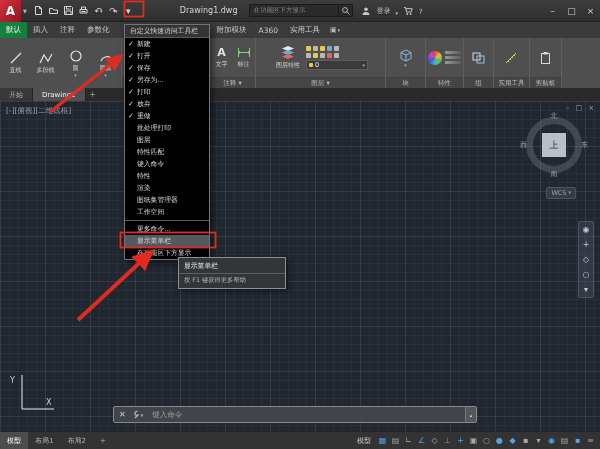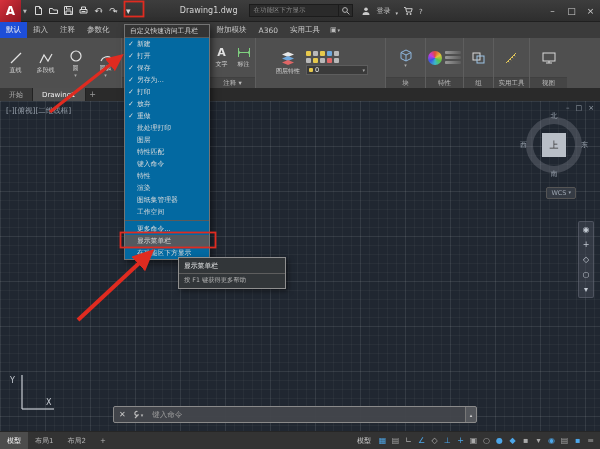--- a/index.html
+++ b/index.html
@@ -24,21 +24,21 @@
   .search-btn{width:14px;height:100%;display:flex;align-items:center;justify-content:center;border-left:1px solid #1b1b1b;}
   .tb-icons{display:flex;align-items:flex-end;margin-left:8px;gap:5px;color:#c9c9c9;font-size:7px;}
   .tb-icons .ic{display:flex;align-items:center;}
   .win-btns{margin-left:auto;display:flex;height:100%;}
   .win-btn{width:19px;height:100%;display:flex;align-items:center;justify-content:center;color:#cfcfcf;font-size:9px;}
 
   
   .tabrow{position:absolute;top:22px;left:0;right:0;height:16px;background:#3b3b3b;display:flex;z-index:10;}
   .tabs-host{display:flex;}
   .rtab{padding:0 6px;font-size:7.5px;color:#c8c8c8;display:flex;align-items:center;white-space:nowrap;}
-  .rtab.active{background:#1d4ed8;color:#f2f2f2;}
+  .rtab.active{background:#15803d;color:#f2f2f2;}
   .tabs-gap{width:95px;}
   .ribbon-toggle{display:flex;align-items:center;color:#b9b9b9;font-size:7px;margin-left:4px;gap:1px;}
 
   
   .ribbon{position:absolute;top:38px;left:0;right:0;height:50px;background:#4f4f4f;display:flex;z-index:5;}
   .panel{display:flex;flex-direction:column;border-right:1px solid #5e5e5e;}
   .panel-body{flex:1;display:flex;align-items:center;justify-content:center;gap:3px;padding:1px 2px;}
   .panel-label{height:11px;background:#454545;color:#bdbdbd;font-size:6.5px;
                display:flex;align-items:center;justify-content:center;white-space:nowrap;border-top:1px solid #404040;}
   .tool{display:flex;flex-direction:column;align-items:center;justify-content:center;width:27px;}
@@ -108,21 +108,21 @@
   .ltabs{display:flex;}
   .ltab{padding:0 7px;display:flex;align-items:center;color:#b3b3b3;white-space:nowrap;}
   .ltab.active{background:#4c4c4c;color:#fff;}
   .sb-right{margin-left:auto;display:flex;align-items:center;padding-right:3px;}
   .sb-model{color:#cfcfcf;margin-right:5px;white-space:nowrap;}
   .sb-icons{display:flex;align-items:center;}
   .sb-ic{width:13px;text-align:center;font-size:8px;color:#a9a9a9;}
   .sb-ic.on{color:#4da6e8;}
 
   
-  .qat-menu{position:absolute;left:124px;top:24px;width:86px;background:#0369a1;border:1px solid #747474;
+  .qat-menu{position:absolute;left:124px;top:24px;width:86px;background:#000000;border:1px solid #747474;
             box-shadow:2px 3px 7px rgba(0,0,0,.55);z-index:40;}
   .qm-title{height:13px;background:#343434;color:#d8d8d8;font-size:6.8px;display:flex;align-items:center;
             padding-left:5px;border-bottom:1px solid #5a5a5a;white-space:nowrap;overflow:hidden;}
   .qm-item{height:12px;display:flex;align-items:center;font-size:6.8px;color:#dcdcdc;white-space:nowrap;overflow:hidden;}
   .qm-check{width:12px;text-align:center;font-size:7px;flex:none;}
   .qm-item.highlight{background:#54595f;}
   .qm-item.sep{height:5px;background:linear-gradient(transparent 2px,#5a5a5a 2px,#5a5a5a 3px,transparent 3px);}
 
   
   .tooltip{position:absolute;left:178px;top:257px;width:108px;background:#323639;border:1px solid #8f8f8f;
@@ -320,20 +320,21 @@
           <span class="tiny-sq" style="background:#e06666;"></span>
           <span class="tiny-sq" style="background:#b9b9b9;"></span>
         </div>
         <div class="layer-combo">
           <span class="tiny-sq" style="background:#e7c94c;width:4px;height:4px;"></span>
           <span>0</span>
           <span class="cb-arrow">▾</span>
         </div>
       </div>
     </div>
+    <div class="panel-label">图层 ▾</div>
   </div>
 
   <div class="panel" style="width:40px;">
     <div class="panel-body">
       <div class="tool">
         <svg class="ic-svg" width="16" height="15" viewBox="0 0 16 15">
             <path d="M3,4.5 L8,2 13,4.5 V10.5 L8,13 3,10.5 z M3,4.5 L8,7 13,4.5 M8,7 V13" fill="none" stroke="#8fb8e0" stroke-width="1"></path>
           </svg>
         <span class="t-arrow">▾</span>
       </div>
@@ -365,31 +366,30 @@
 
   <div class="panel" style="width:36px;text-align:center;">
     <div class="panel-body">
       <svg class="ic-svg" width="16" height="14" viewBox="0 0 16 14">
           <path d="M2,12 L12,2 M4,10 l1.2,1.2 M6,8 l1.2,1.2 M8,6 l1.2,1.2 M10,4 l1.2,1.2" fill="none" stroke="#e0c55a" stroke-width="1"></path>
         </svg>
     </div>
     <div class="panel-label">实用工具</div>
   </div>
 
-
-  <div class="panel" style="width:37px;border-right:none;">
-    <div class="panel-body">
-      <svg class="ic-svg" width="16" height="14" viewBox="0 0 16 14">
-          <rect x="2" y="2" width="12" height="8" fill="none" stroke="#d9d9d9" stroke-width="1"></rect>
-          <line x1="5" y1="12" x2="11" y2="12" stroke="#d9d9d9" stroke-width="1"></line>
-          <line x1="8" y1="10" x2="8" y2="12" stroke="#d9d9d9" stroke-width="1"></line>
-        </svg>
-    </div>
-    <div class="panel-label">视图</div>
-  </div>
+  <div class="panel" style="width:32px;">
+    <div class="panel-body">
+      <svg class="ic-svg" width="13" height="14" viewBox="0 0 13 14">
+          <rect x="2.5" y="2.5" width="8" height="10" fill="none" stroke="#d9d9d9" stroke-width="1"></rect>
+          <rect x="4.5" y="1" width="4" height="2.5" fill="#d9d9d9"></rect>
+        </svg>
+    </div>
+    <div class="panel-label">剪贴板</div>
+  </div>
+
 </div>
 
 <div class="filetabs">
   <div class="tabs-host">
 
       <div class="ftab">
         <span>开始</span>
       </div>
 
       <div class="ftab active">

